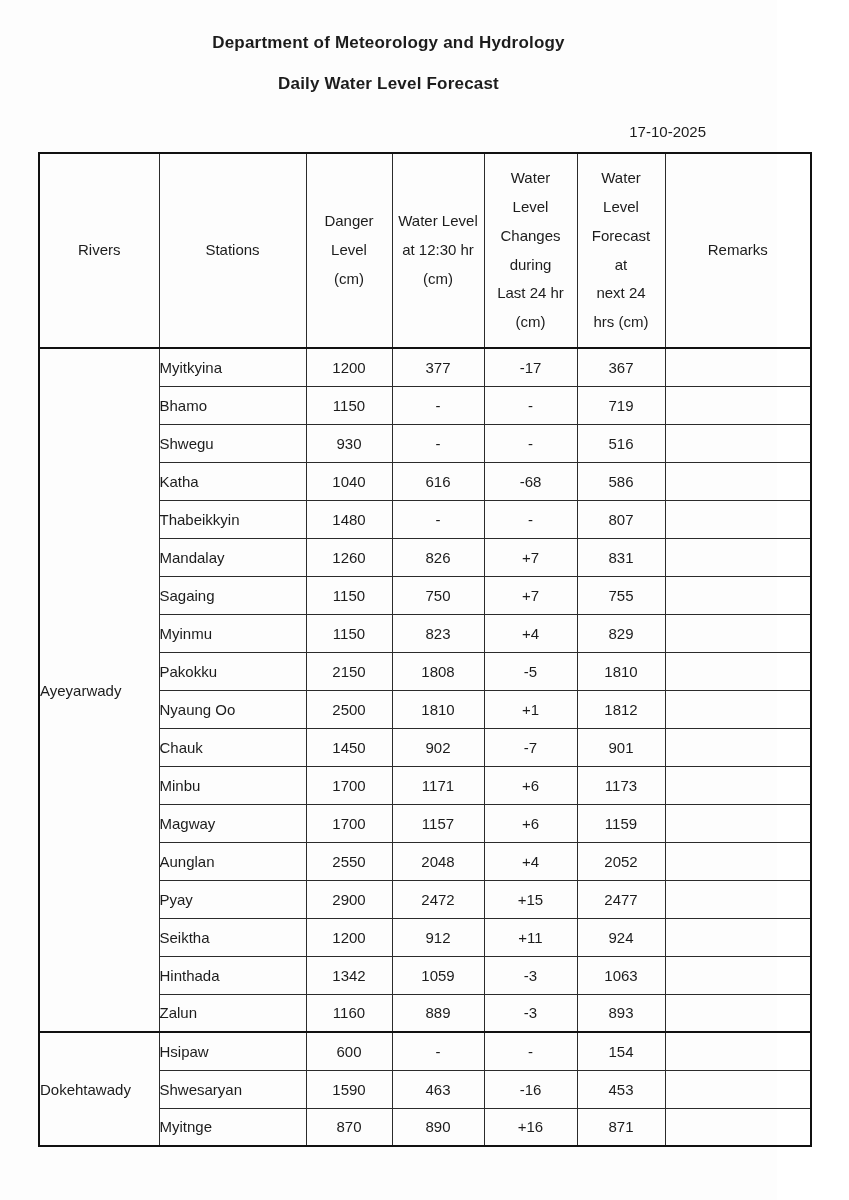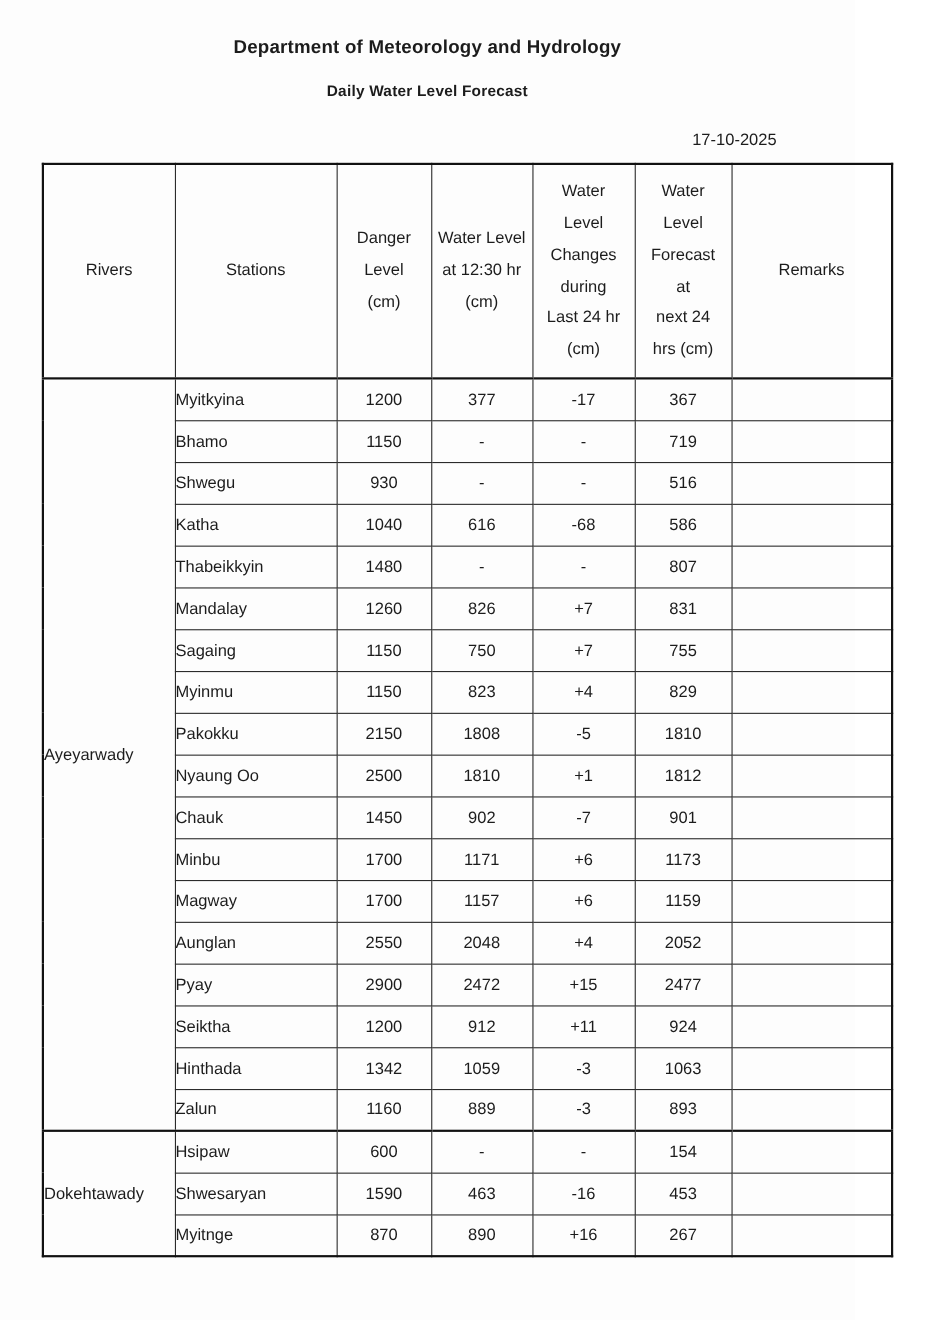--- a/index.html
+++ b/index.html
@@ -23,21 +23,21 @@
     padding-top: 33px;
     text-align: center;
     font-size: 17px;
     font-weight: bold;
     letter-spacing: 0.2px;
   }
   .doc-subtitle {
     margin: 0;
     padding-top: 21px;
     text-align: center;
-    font-size: 14px;
+    font-size: 17px;
     font-weight: bold;
     letter-spacing: 0.2px;
   }
   .doc-date {
     margin: 12px;
     padding-top: 17px;
     padding-right: 59px;
     text-align: right;
     font-size: 15px;
   }
@@ -299,18 +299,18 @@
           <td class="cell-num">463</td>
           <td class="cell-num">-16</td>
           <td class="cell-num">453</td>
           <td class="cell-remarks"></td>
         </tr>
         <tr>
           <td class="cell-station">Myitnge</td>
           <td class="cell-num">870</td>
           <td class="cell-num">890</td>
           <td class="cell-num">+16</td>
-          <td class="cell-num">267</td>
+          <td class="cell-num">871</td>
           <td class="cell-remarks"></td>
         </tr>
       </tbody>
   </table>
 </div>
 
 </body></html>

